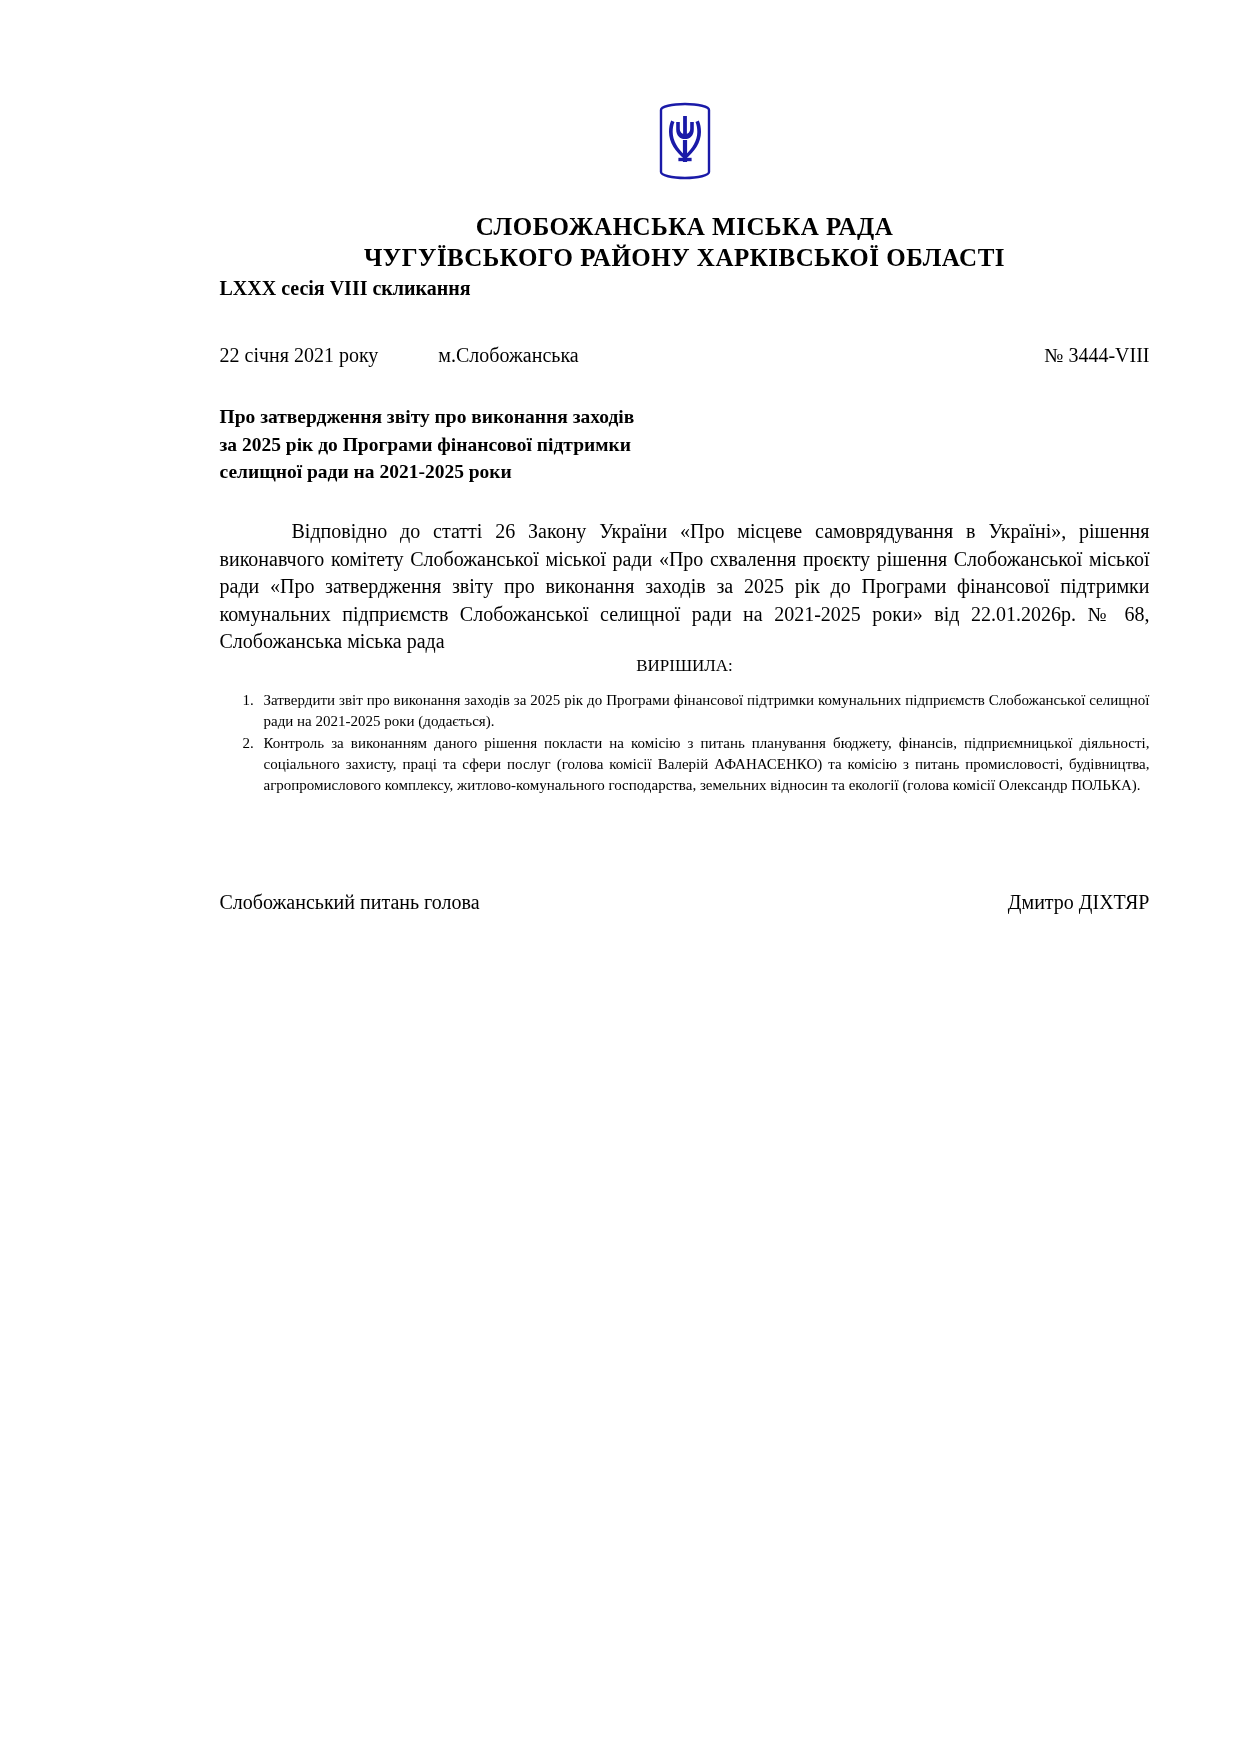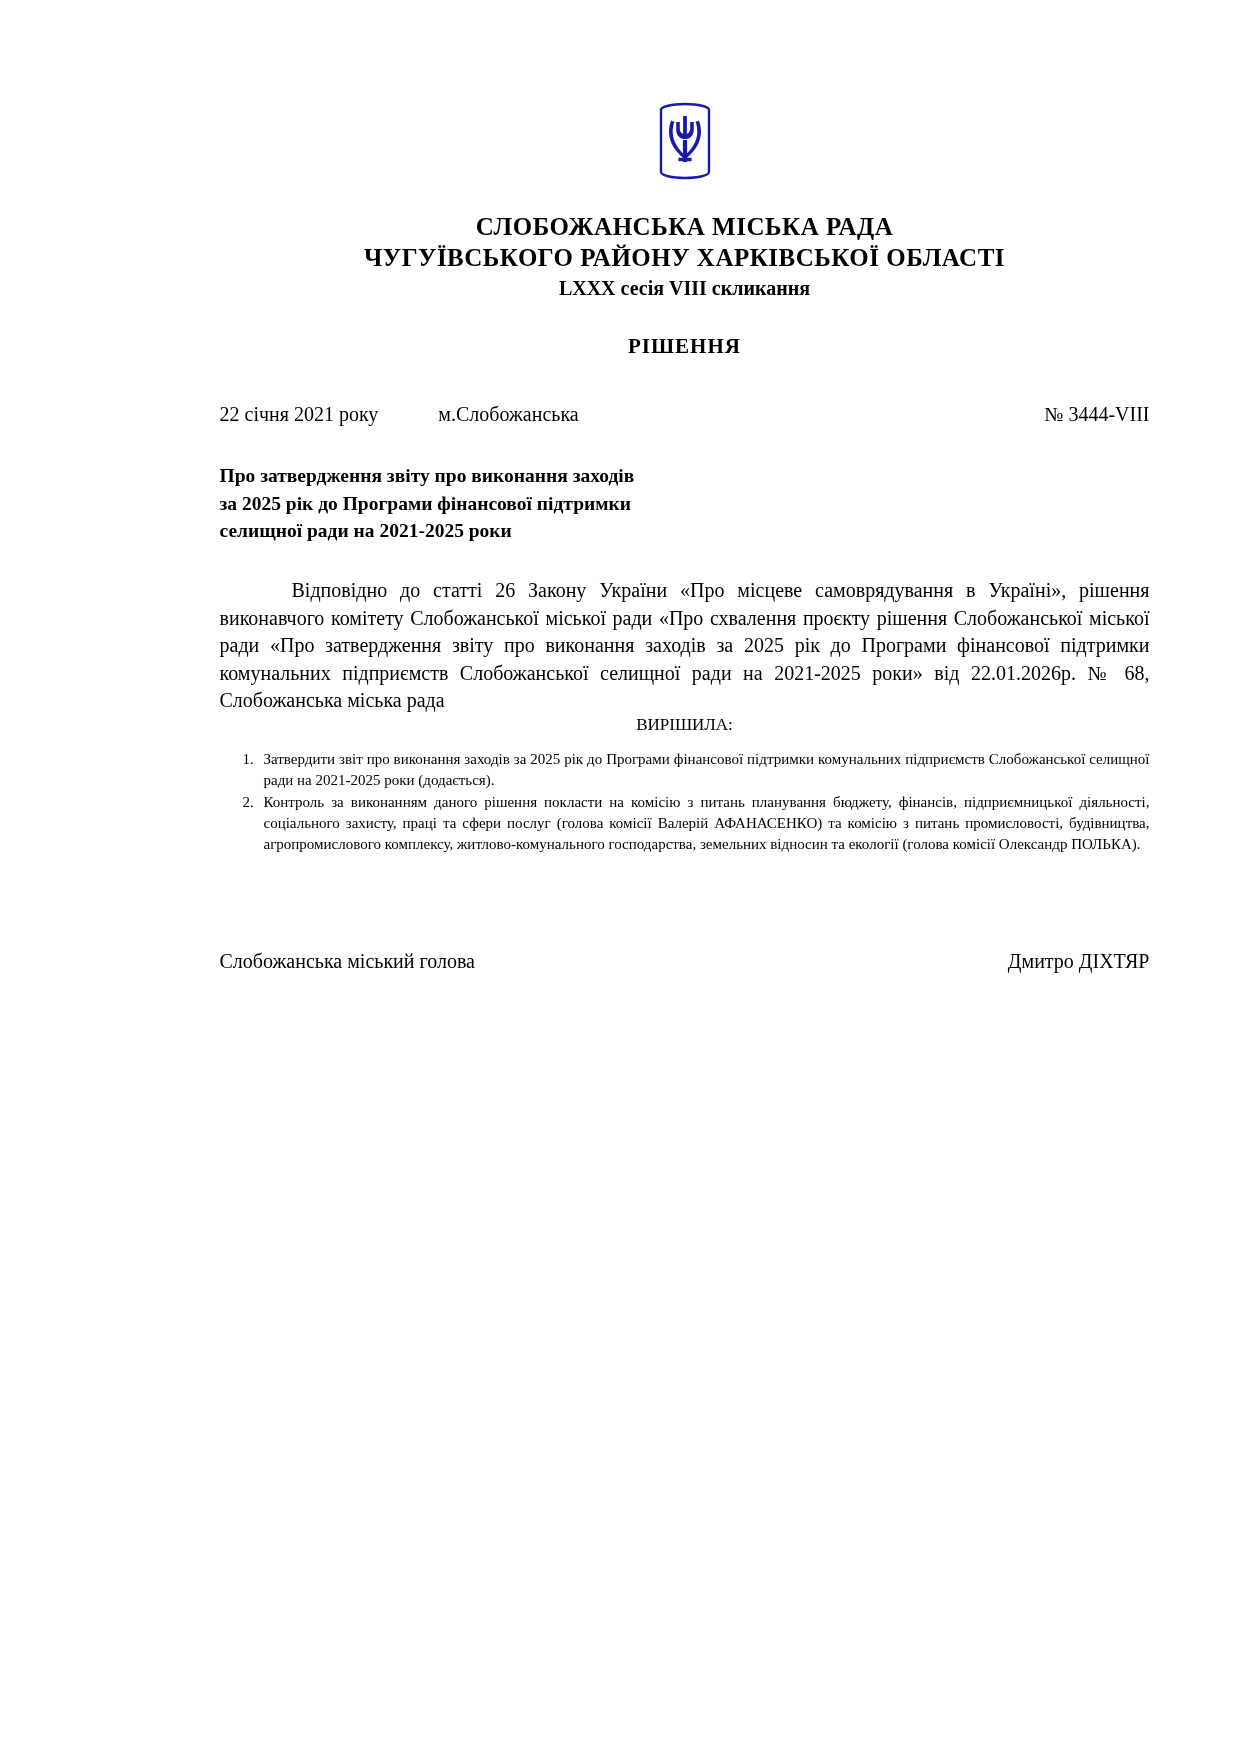--- a/index.html
+++ b/index.html
@@ -40,21 +40,20 @@
     font-size: 25px;
     font-weight: bold;
     letter-spacing: 0.5px;
     margin-top: 26px;
     line-height: 1.22;
   }
   .org-title .line2 {
     display: block;
   }
   .session-line {
-    text-align: center;
     font-size: 20px;
     font-weight: bold;
     margin-top: 4px;
   }
   .doc-type {
     text-align: center;
     font-size: 21px;
     font-weight: bold;
     letter-spacing: 1px;
     margin-top: 34px;
@@ -133,21 +132,20 @@
       </span>
     </div>
 
     <div class="org-title">
       <span>СЛОБОЖАНСЬКА  МІСЬКА  РАДА</span>
       <span class="line2">ЧУГУЇВСЬКОГО РАЙОНУ ХАРКІВСЬКОЇ ОБЛАСТІ</span>
     </div>
 
     <div class="session-line">LXXX сесія VIII скликання</div>
 
-    <div class="doc-type">РІШЕННЯ</div>
 
     <div class="meta-row">
       <div class="date">22 січня 2021 року</div>
       <div class="place">м.Слобожанська</div>
       <div class="number">№ 3444-VIII</div>
     </div>
 
     <div class="subject">
       <div>Про затвердження звіту про виконання заходів</div>
       <div>за 2025 рік до Програми фінансової підтримки</div>
@@ -157,18 +155,18 @@
     <div class="body-para">Відповідно до статті  26 Закону України «Про місцеве самоврядування в Україні», рішення виконавчого комітету Слобожанської  міської ради «Про схвалення проєкту рішення Слобожанської міської ради «Про затвердження звіту про виконання заходів за 2025 рік до Програми фінансової підтримки комунальних підприємств Слобожанської селищної ради на 2021-2025 роки» від 22.01.2026р. № 68, Слобожанська міська рада</div>
 
     <div class="decision-word">ВИРІШИЛА:</div>
 
     <ol class="items">
       <li>Затвердити звіт про виконання заходів за 2025 рік до Програми фінансової підтримки комунальних підприємств Слобожанської селищної ради на 2021-2025 роки (додається).</li>
       <li>Контроль за виконанням даного рішення покласти на комісію з питань планування бюджету, фінансів, підприємницької діяльності,  соціального захисту, праці та  сфери  послуг (голова комісії   Валерій АФАНАСЕНКО) та комісію з питань промисловості, будівництва, агропромислового комплексу, житлово-комунального господарства, земельних відносин та екології (голова комісії Олександр ПОЛЬКА).</li>
     </ol>
 
     <div class="signature-row">
-      <div class="post">Слобожанська міський голова</div>
+      <div class="post">Слобожанський питань голова</div>
       <div class="name">Дмитро ДІХТЯР</div>
     </div>
 
   </div>
 </div>
 
 </body></html>

